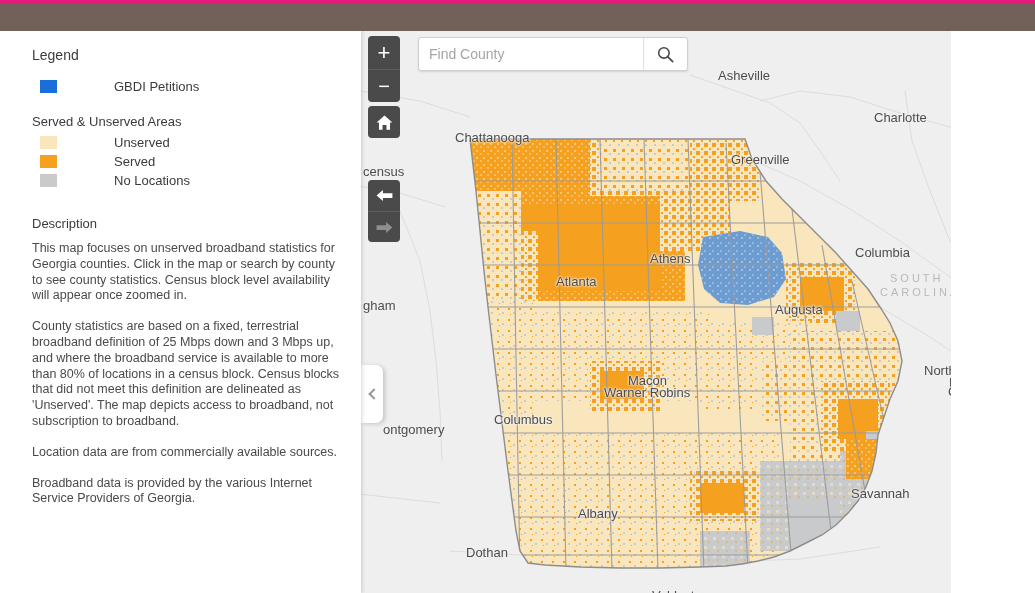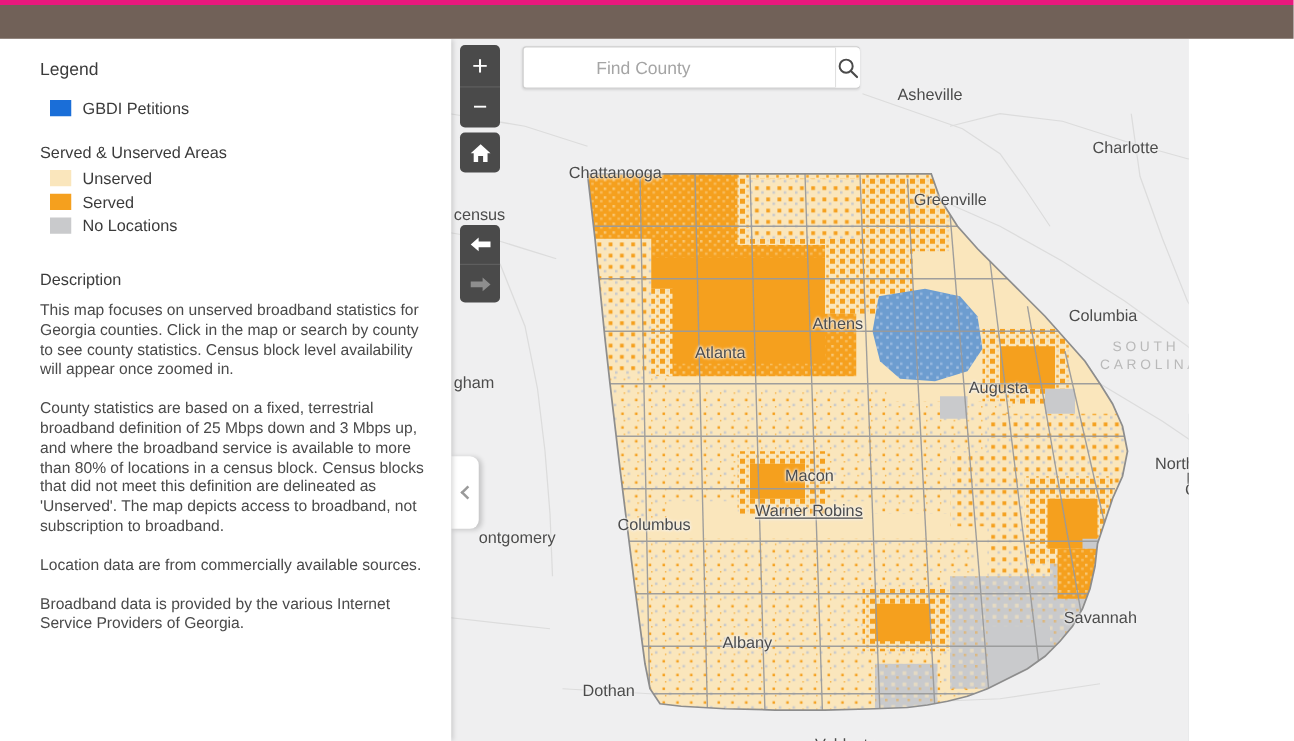--- a/index.html
+++ b/index.html
@@ -78,21 +78,21 @@
   }
   .legend-row {
     display: flex; align-items: center;
     margin-bottom: 4px;
   }
   .swatch {
     width: 17px; height: 13px;
     margin-right: 9px;
     flex: 0 0 auto;
   }
-  .legend-row .lbl { font-size: 13px; color: #3b3b3b; }
+  .legend-row .lbl { font-size: 13px; color: #3b3b3b; margin-left: 48px; }
   .legend-group-title {
     font-size: 13px; color: #3b3b3b;
     margin-top: 20px; margin-bottom: 6px;
   }
   .legend-sub { margin-left: 8px; }
   .section-title {
     font-size: 13px; color: #3b3b3b;
     margin-top: 28px; margin-bottom: 10px;
   }
   .desc-p {
@@ -170,21 +170,20 @@
   
   .search-wrap {
     position: absolute; top: 37px; left: 418px;
     width: 270px; height: 34px;
     z-index: 25;
     display: flex;
     background: #ffffff;
     border: 1px solid #cfcfcf;
     border-radius: 3px;
     box-shadow: 0 1px 2px rgba(0,0,0,0.12);
-    padding-left: 48px;
   }
   .search-input {
     flex: 1 1 auto;
     border: none; outline: none;
     background: transparent;
     padding: 0 10px;
     font-size: 14px;
     color: #3b3b3b;
     font-family: "Liberation Sans", sans-serif;
   }
@@ -365,21 +364,21 @@
         <div class="map-label" style="left: 731px; top: 121px;">Greenville</div>
         <div class="map-label" style="left: 855px; top: 214px;">Columbia</div>
         <div class="map-label" style="left: 924px; top: 332px;">North Charleston</div>
         <div class="map-label" style="left: 949px; top: 344px;">Mt Service</div>
         <div class="map-label" style="left: 948px; top: 353px;">Charleston</div>
         <div class="map-label" style="left: 455px; top: 99px;">Chattanooga</div>
         <div class="map-label" style="left: 650px; top: 220px;">Athens</div>
         <div class="map-label" style="left: 556px; top: 243px;">Atlanta</div>
         <div class="map-label" style="left: 775px; top: 271px;">Augusta</div>
         <div class="map-label" style="left: 628px; top: 342px;">Macon</div>
-        <div class="map-label" style="left: 604px; top: 370px; text-decoration: underline;">Warner Robins</div>
+        <div class="map-label" style="left: 604px; top: 354px;">Warner Robins</div>
         <div class="map-label" style="left: 494px; top: 381px;">Columbus</div>
         <div class="map-label" style="left: 578px; top: 475px;">Albany</div>
         <div class="map-label" style="left: 851px; top: 423px; margin-top: 32px;">Savannah</div>
         <div class="map-label" style="left: 652px; top: 557px;">Valdosta</div>
         <div class="map-label" style="left: 466px; top: 514px;">Dothan</div>
         <div class="map-label" style="left: 363px; top: 133px;">census</div>
         <div class="map-label" style="left: 363px; top: 267px;">gham</div>
         <div class="map-label" style="left: 383px; top: 391px;">ontgomery</div>
       </div>
     <div id="state-labels">

